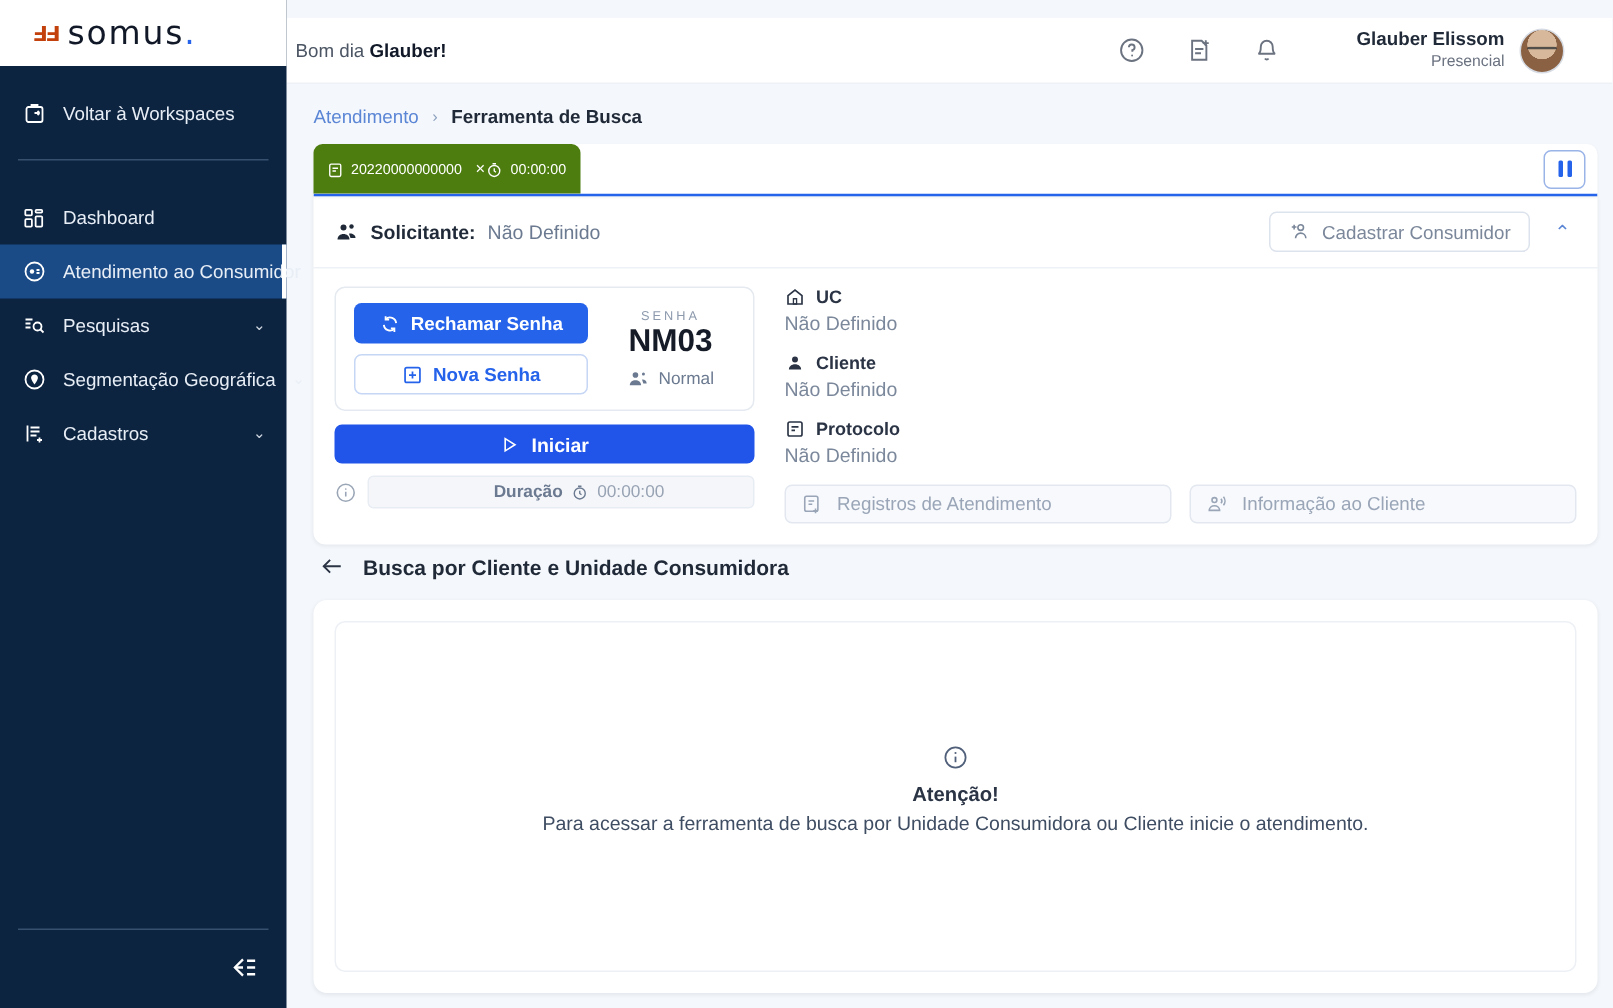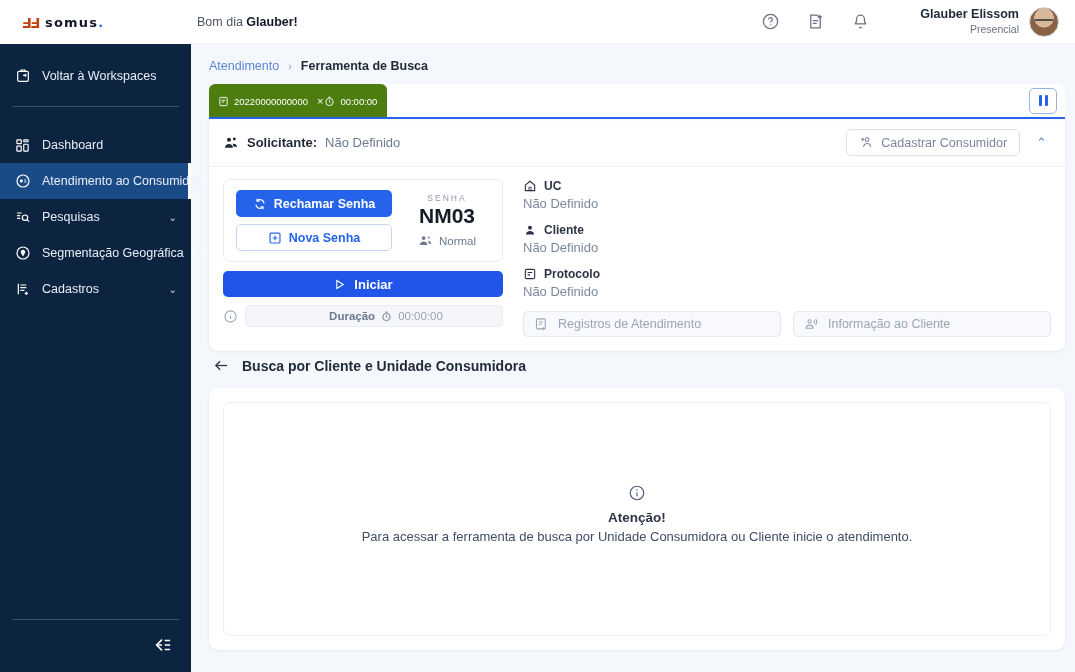--- a/index.html
+++ b/index.html
@@ -24,22 +24,22 @@
   }
   .brand {
     height: 44px;
     background: #ffffff;
     display: flex;
     align-items: center;
     padding-left: 22px;
   }
   .brand-text {
     font-family: "DejaVu Sans", sans-serif;
-    font-weight: bold;
-    font-size: 13px;
+    font-weight: normal;
+    font-size: 22px;
     letter-spacing: 1.2px;
     color: #111827;
   }
   .brand-text .dot { color: #2563eb; }
   .brand-mark {
     color: #c2410c;
     font-weight: bold;
     font-size: 19px;
     letter-spacing: -1px;
     margin-right: 6px;
@@ -84,22 +84,23 @@
   }
   .collapse-btn { cursor: pointer; padding: 2px 6px; }
 
   
   .main { flex: 1; display: flex; flex-direction: column; min-width: 0; }
   .topbar {
     height: 44px;
     background: #ffffff;
     display: flex;
     align-items: center;
-    padding: 0 16px 0 0;
+    padding: 0 32px 0 0;
     border-bottom: 1px solid #eef1f6;
+    margin-top: 12px;
   }
   .greeting { font-size: 12.5px; color: #4b5563; padding-left: 6px; }
   .greeting b { color: #111827; }
   .top-actions { margin-left: auto; display: flex; align-items: center; gap: 26px; }
   .top-icon { cursor: pointer; color: #6b7280; display: flex; }
   .user-block { display: flex; align-items: center; gap: 10px; margin-left: 24px; cursor: pointer; }
   .user-text { text-align: right; line-height: 1.25; }
   .user-name { font-size: 12.5px; font-weight: bold; color: #1f2937; }
   .user-role { font-size: 10.5px; color: #6b7280; }
   .avatar {

